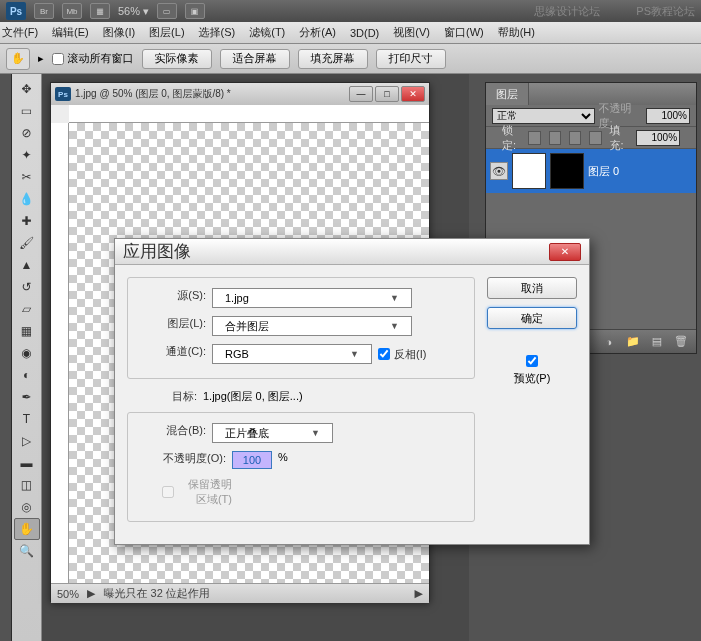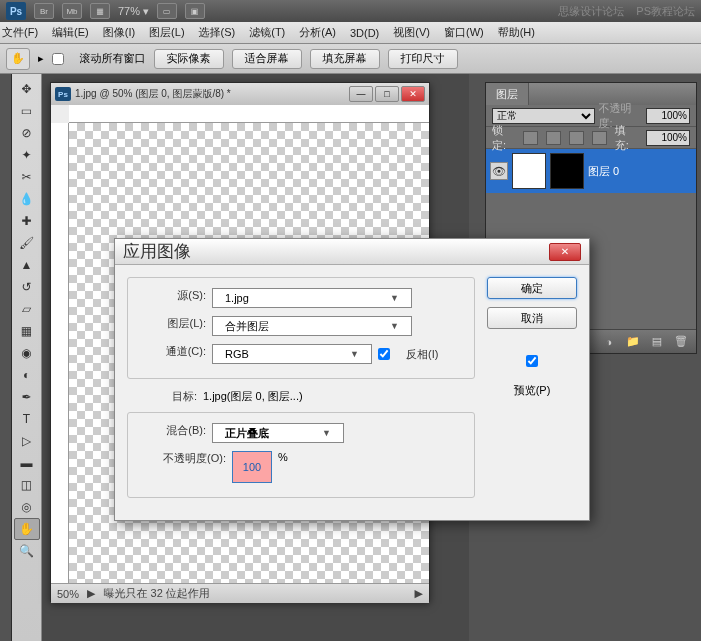--- a/index.html
+++ b/index.html
@@ -2,28 +2,28 @@
 <html><head>
 <meta charset="utf-8">
 <style>
 * { margin: 0; padding: 0; box-sizing: border-box; font-family: "Microsoft YaHei", SimSun, sans-serif; font-size: 11px; }
 body { background: #535353; width: 701px; height: 641px; overflow: hidden; position: relative; }
 
 .title-bar { height: 22px; background: linear-gradient(#6a6a6a,#4a4a4a); display: flex; align-items: center; padding: 0 6px; gap: 8px; }
 .ps-logo { width: 20px; height: 18px; background: #1a4d7a; color: #a8d5ff; font-weight: bold; font-size: 10px; display: flex; align-items: center; justify-content: center; border-radius: 2px; }
 .tb-ico { width: 20px; height: 16px; background: #666; border: 1px solid #888; border-radius: 2px; display: flex; align-items: center; justify-content: center; color: #ccc; font-size: 8px; }
 .zoom-lbl { color: #ccc; }
-.title-right { margin-left: auto; color: #888; display: flex; gap: 12px; }
+.title-right { margin-left: auto; color: #888; display: flex; gap: 36px; }
 
 .menu-bar { height: 22px; background: linear-gradient(#e8e8e8,#d0d0d0); display: flex; align-items: center; padding: 0 2px; gap: 14px; border-bottom: 1px solid #888; }
 .menu-bar span { color: #222; cursor: default; }
 
 .options-bar { height: 30px; background: linear-gradient(#d8d8d8,#c4c4c4); display: flex; align-items: center; padding: 0 6px; gap: 8px; border-bottom: 1px solid #888; }
 .hand-ico { width: 24px; height: 22px; border: 1px solid #999; background: #ddd; display: flex; align-items: center; justify-content: center; border-radius: 3px; }
-.chk { display: flex; align-items: center; gap: 16px; }
+.chk { display: flex; align-items: center; gap: 4px; }
 .chk input { width: 12px; height: 12px; }
 .opt-btn { height: 20px; padding: 0 12px; background: linear-gradient(#f4f4f4,#dcdcdc); border: 1px solid #999; border-radius: 3px; cursor: pointer; }
 
 .main-area { position: absolute; top: 74px; bottom: 0; left: 0; right: 0; display: flex; }
 
 .tool-strip { width: 12px; background: #535353; border-right: 1px solid #2a2a2a; }
 .toolbox { width: 30px; background: linear-gradient(#d8d8d8,#c8c8c8); border-right: 1px solid #888; display: flex; flex-direction: column; padding-top: 4px; }
 .tool { width: 26px; height: 22px; margin: 0 auto; display: flex; align-items: center; justify-content: center; color: #333; cursor: pointer; font-size: 12px; }
 .tool.sel { background: #aaa; border: 1px solid #666; border-radius: 2px; }
 
@@ -42,21 +42,21 @@
 
 .right-strip { width: 12px; background: #535353; }
 .panels { width: 220px; background: #535353; display: flex; flex-direction: column; }
 .panel { margin: 8px 4px; background: linear-gradient(#6a6a6a,#585858); border: 1px solid #2a2a2a; }
 .panel-tabs { height: 22px; background: linear-gradient(#888,#6a6a6a); display: flex; }
 .panel-tab { padding: 4px 10px; background: #7a7a7a; border-right: 1px solid #555; color: #eee; font-size: 11px; }
 .panel-row { height: 22px; display: flex; align-items: center; padding: 0 6px; gap: 4px; color: #ddd; background: #707070; border-bottom: 1px solid #555; }
 .panel-row select { height: 16px; font-size: 10px; background: #d8d8d8; border: 1px solid #333; }
 .panel-row .lbl { color: #aaa; }
 .pct { width: 44px; height: 16px; background: #d8d8d8; border: 1px solid #333; font-size: 10px; text-align: right; padding-right: 2px; }
-.lock-row { height: 22px; display: flex; align-items: center; padding: 0 6px; gap: 8px; color: #ddd; background: #707070; border-bottom: 1px solid #555; }
+.lock-row { height: 22px; display: flex; align-items: center; padding: 0 16px; gap: 8px; color: #ddd; background: #707070; border-bottom: 1px solid #555; }
 .lock-ico { width: 16px; height: 14px; background: #888; border: 1px solid #555; }
 .layer-list { background: #6a6a6a; min-height: 180px; }
 .layer-item { height: 44px; display: flex; align-items: center; padding: 0 4px; gap: 4px; background: #2a6fc9; color: #fff; }
 .eye { width: 18px; height: 18px; display: flex; align-items: center; justify-content: center; color: #333; background: #d8d8d8; border: 1px solid #888; }
 .thumb { width: 34px; height: 36px; background: #fff; border: 1px solid #333; }
 .thumb.mask { background: #000; }
 .panel-footer { height: 24px; background: linear-gradient(#777,#5a5a5a); border-top: 1px solid #444; display: flex; align-items: center; justify-content: flex-end; gap: 6px; padding: 0 6px; }
 .pf-ico { width: 18px; height: 16px; color: #ccc; display: flex; align-items: center; justify-content: center; font-size: 11px; }
 
 
@@ -68,32 +68,32 @@
 .dlg-left { flex: 1; }
 .dlg-right { width: 90px; display: flex; flex-direction: column; gap: 8px; }
 .dlg-btn { height: 22px; background: linear-gradient(#fdfdfd,#e4e4e4); border: 1px solid #888; border-radius: 3px; cursor: pointer; }
 .dlg-btn.primary { border: 1px solid #3a7ac0; box-shadow: 0 0 3px #6ab0ff; }
 .frow { display: flex; gap: 6px; margin-bottom: 8px; }
 .frow label { width: 70px; text-align: right; color: #333; }
 .frow select, .frow .combo { height: 20px; border: 1px solid #888; background: #fff; padding: 0 12px; }
 .combo { width: 160px; display: flex; align-items: center; justify-content: space-between; }
 .combo .arr { font-size: 9px; color: #555; }
 .group { border: 1px solid #c4c4c4; border-radius: 3px; padding: 10px 8px 6px; margin-bottom: 10px; position: relative; }
-.num-input { width: 40px; height: 32px; border: 1px solid #3a7ac0; background: #fca5a5; text-align: center; color: #1a5fb4; }
+.num-input { width: 40px; height: 18px; border: 1px solid #3a7ac0; background: #c4b5fd; text-align: center; color: #1a5fb4; }
 .watermark { position: absolute; left: 50%; top: 320px; transform: translateX(-50%); color: rgba(120,120,120,.6); font-size: 14px; letter-spacing: 2px; pointer-events: none; }
 </style>
 </head>
 <body>
 
 <div class="title-bar">
   <div class="ps-logo">Ps</div>
   <div class="tb-ico">Br</div>
   <div class="tb-ico">Mb</div>
   <div class="tb-ico">▦</div>
-  <span class="zoom-lbl">77% ▾</span>
+  <span class="zoom-lbl">56% ▾</span>
   <div class="tb-ico">▭</div>
   <div class="tb-ico">▣</div>
   <div class="title-right">
     <span>思缘设计论坛</span>
     <span>PS教程论坛</span>
   </div>
 </div>
 
 <div class="menu-bar">
   <span>文件(F)</span>
@@ -251,34 +251,41 @@
           </label>
         </div>
       </div>
       <div class="frow">
         <label>目标:</label>
         <span>1.jpg(图层 0, 图层...)</span>
       </div>
       <div class="group">
         <div class="frow">
           <label>混合(B):</label>
-          <div class="combo" style="width:132px;font-weight:bold;">
+          <div class="combo" style="width:121px;">
             <span>正片叠底</span>
               <span class="arr">▼</span>
           </div>
         </div>
         <div class="frow">
           <label style="width:90px;">不透明度(O):</label>
           <input class="num-input" value="100" style="">
           <span>%</span>
         </div>
+        <div class="frow">
+          <label style="width:20px"></label>
+          <label class="chk">
+            <input type="checkbox" disabled="" style="">
+            <span style="color:#999">保留透明区域(T)</span>
+          </label>
+        </div>
       </div>
     </div>
     <div class="dlg-right">
+      <button class="dlg-btn">取消</button>
       <button class="dlg-btn primary">确定</button>
-      <button class="dlg-btn">取消</button>
       <label class="chk" style="margin-top:18px;flex-direction:column;">
         <input type="checkbox" checked="" style="">
         <span>预览(P)</span>
       </label>
     </div>
   </div>
 </div>
 
 </body></html>

